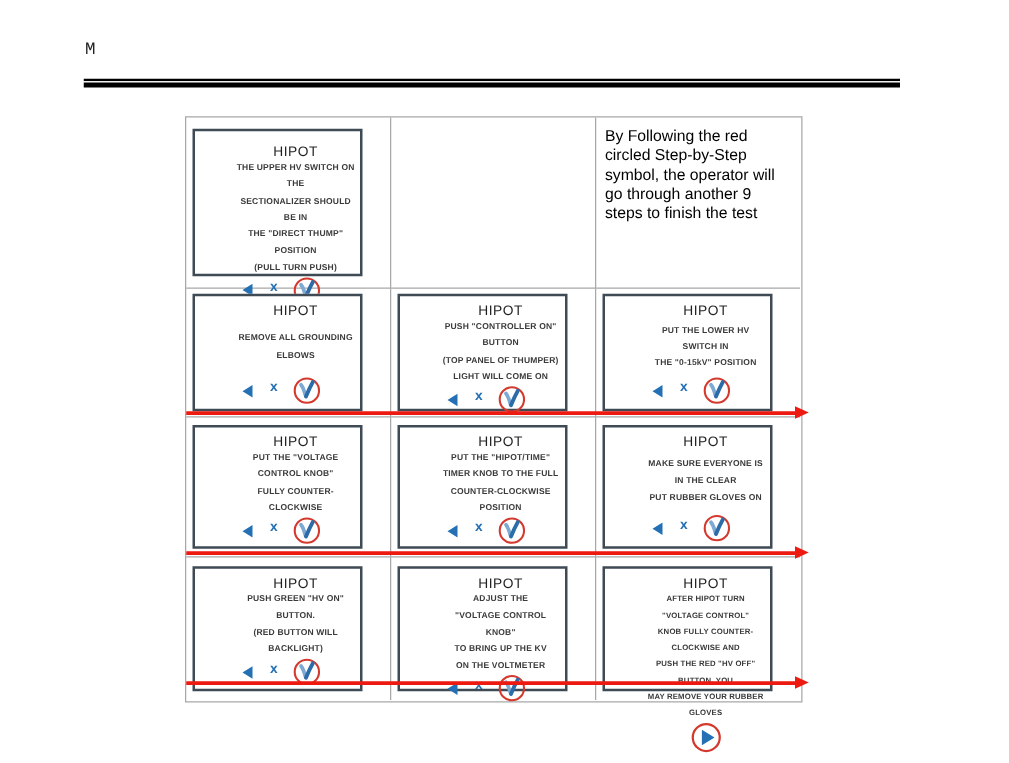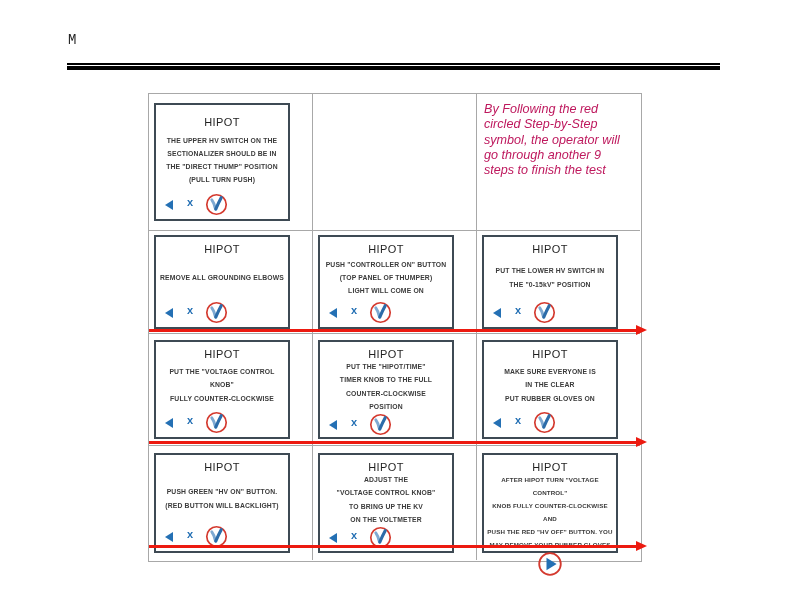--- a/index.html
+++ b/index.html
@@ -14,21 +14,21 @@
 
   .grid{position:absolute;left:148px;top:93px;width:492px;height:467px;
         border:1px solid #a8a8a8;display:grid;
         grid-template-columns:164px 164px 163px;
         grid-template-rows:137px 103px 112px 114px;}
   .cell{border-right:1px solid #a8a8a8;border-bottom:1px solid #a8a8a8;position:relative;}
   .cell.c3{border-right:none;}
   .cell.r4{border-bottom:none;}
 
   .card{position:absolute;left:5px;top:4px;width:136px;background:#fff;
-        border:2px solid #3e4a54;display:flex;flex-direction:column;box-sizing:border-box;}
+        border:2px solid #3e4a54;display:flex;flex-direction:column;box-sizing:border-box;padding-left:29px;}
   .r1 .card{top:9px;height:118px;}
   .r2 .card{height:94px;}
   .r3 .card{top:6px;height:99px;}
   .r4 .card{top:7px;height:100px;}
 
   .card-title{text-align:center;font-size:11px;color:#1f1f1f;letter-spacing:0.4px;padding-top:6px;}
   .r1 .card-title{padding-top:11px;}
   .card-body{flex:1;display:flex;flex-direction:column;justify-content:center;
              text-align:center;font-size:6.8px;font-weight:bold;color:#3a3a3a;
              line-height:1.95;letter-spacing:0.15px;white-space:pre-line;padding:0 3px;}
@@ -36,22 +36,22 @@
   .card-footer{height:25px;display:flex;align-items:center;padding-left:9px;margin-bottom:2px;}
   .card-footer.centered{justify-content:center;padding-left:0;}
 
   .tri{width:0;height:0;border-top:5px solid transparent;border-bottom:5px solid transparent;
        border-right:8px solid #2470b4;display:inline-block;}
   .xg{font-size:11px;font-weight:bold;color:#2470b4;margin-left:14px;line-height:1;position:relative;top:-2px;}
   .circ{margin-left:12px;display:inline-block;width:23px;height:23px;}
   .circ svg{display:block;}
   .playc{display:inline-block;width:26px;height:26px;}
 
-  .note{position:absolute;left:7px;top:8px;width:152px;font-size:12.6px;color:#be185d;
-        line-height:1.22;white-space:pre-line;font-style:italic;}
+  .note{position:absolute;left:7px;top:8px;width:152px;font-size:12.6px;color:#000000;
+        line-height:1.22;white-space:pre-line;}
 
   .red-arrow{position:absolute;left:149px;width:488px;height:3px;background:#ec1a10;z-index:5;}
   .red-arrow::after{content:"";position:absolute;right:-10px;top:-4px;width:0;height:0;
         border-left:11px solid #ec1a10;border-top:5.5px solid transparent;border-bottom:5.5px solid transparent;}
   .arrow-1{top:329px;}
   .arrow-2{top:441px;}
   .arrow-3{top:545px;}
 </style>
 </head>
 <body>

